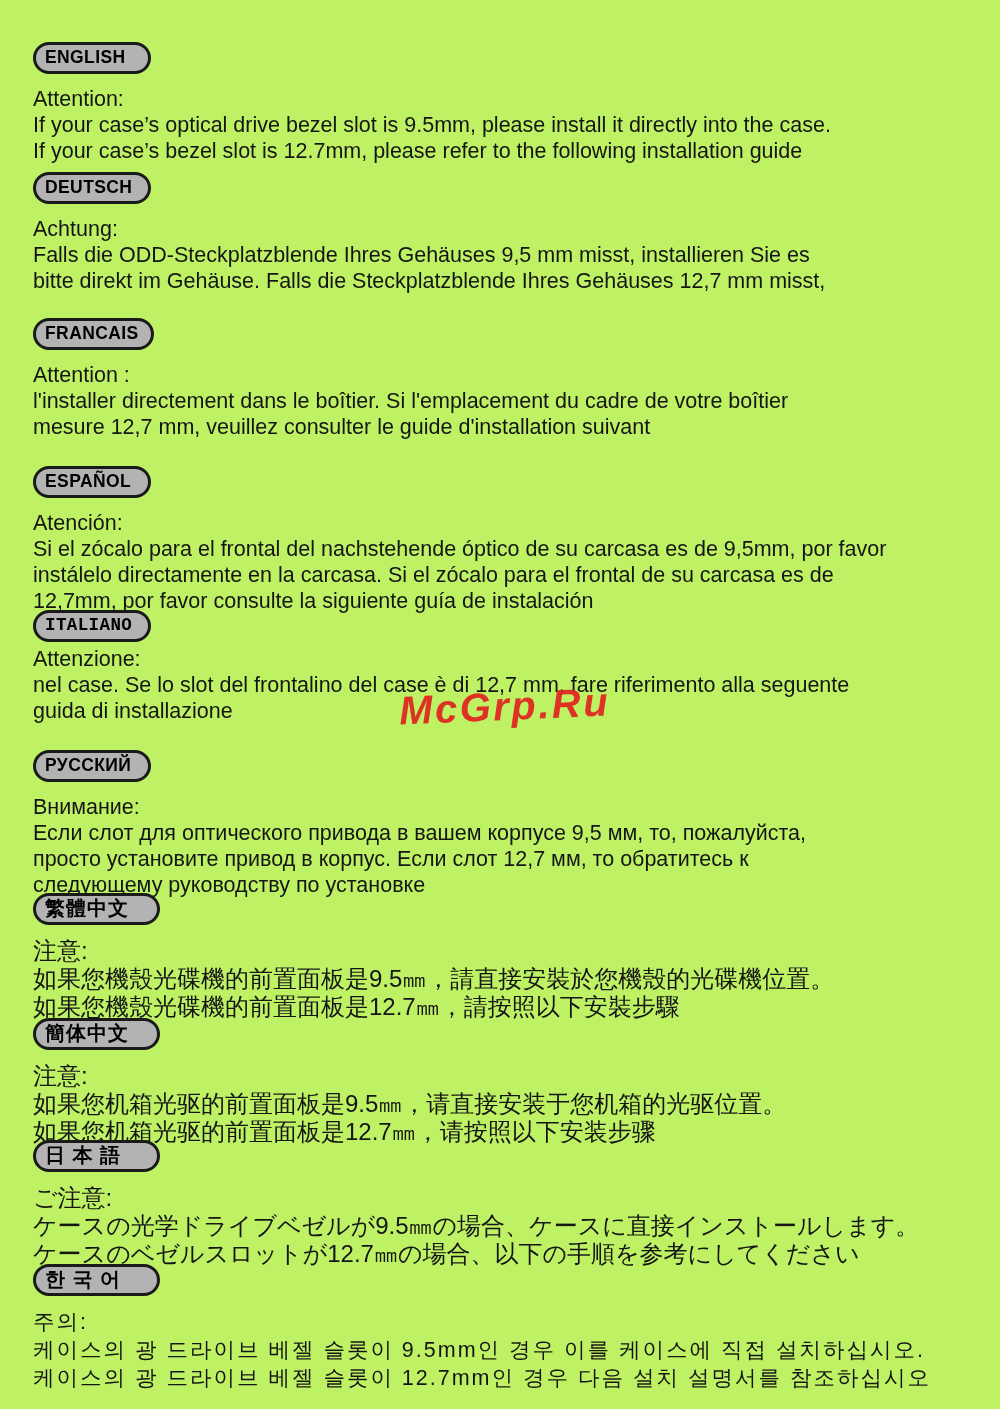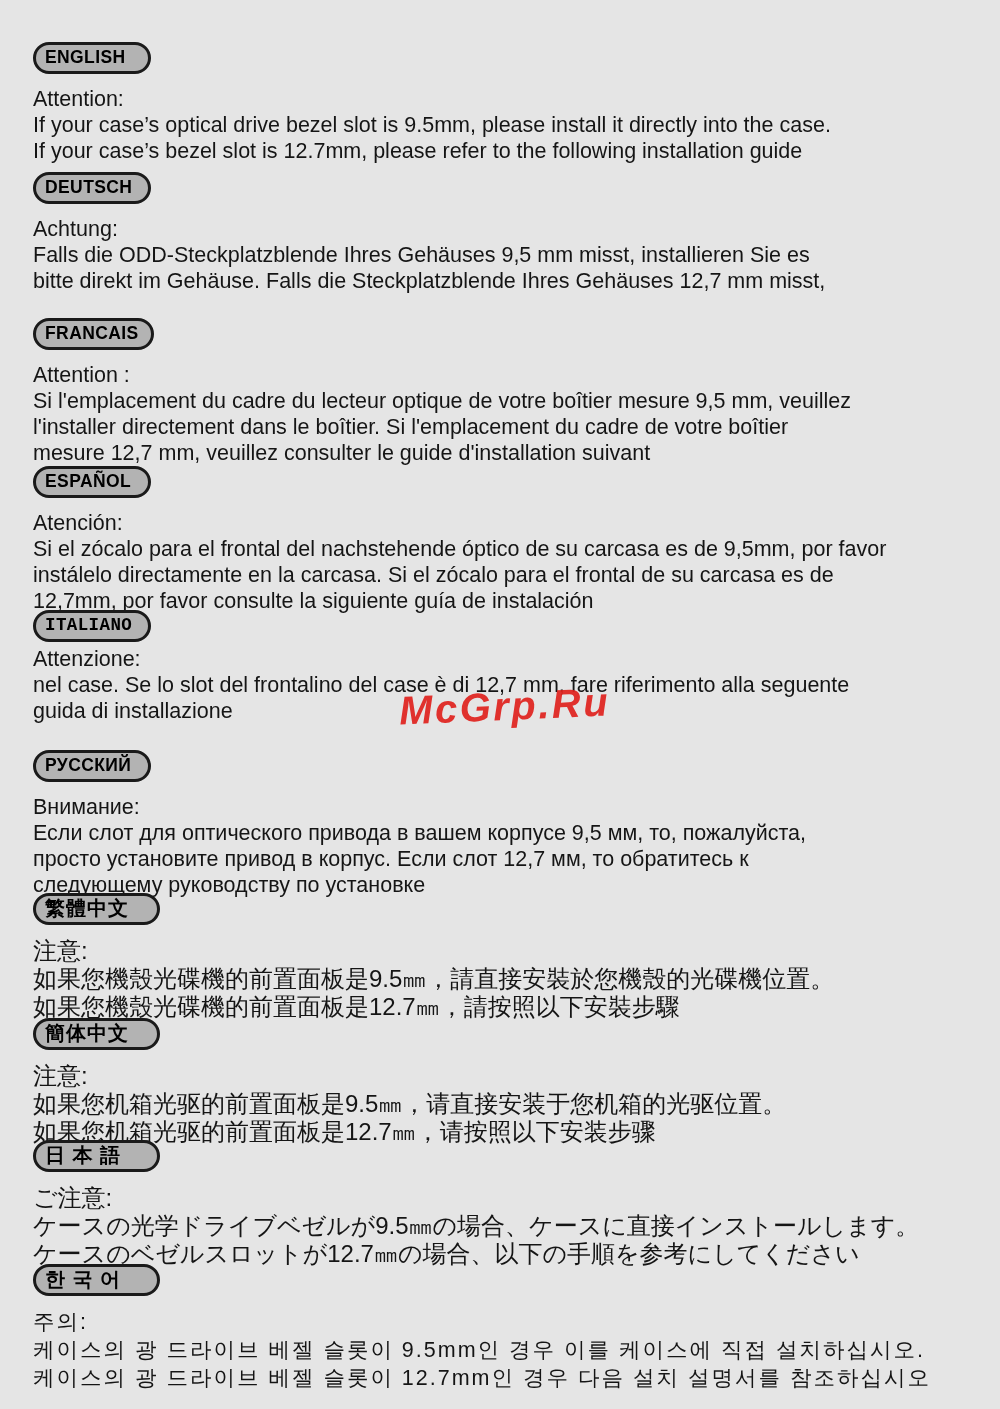--- a/index.html
+++ b/index.html
@@ -5,21 +5,21 @@
   * { margin: 0; padding: 0; box-sizing: border-box; }
   html, body { background: #ffffff; }
   body {
     width: 1000px; height: 1409px;
     font-family: "Liberation Sans", "DejaVu Sans", sans-serif;
     color: #151515;
   }
   .page {
     position: relative;
     width: 1000px; height: 1409px;
-    background: #e5e5e5;
+    background: #bef264;
     overflow: hidden;
   }
   .sec {
     position: absolute;
     left: 33px;
     right: 10px;
   }
   .badge {
     display: inline-block;
     min-width: 118px;
@@ -71,21 +71,20 @@
   <section class="sec latin" style="top:172px">
     <div class="badge">DEUTSCH</div>
     <div class="heading">Achtung:</div>
     <div class="line">Falls die ODD-Steckplatzblende Ihres Gehäuses 9,5 mm misst, installieren Sie es</div>
     <div class="line">bitte direkt im Gehäuse. Falls die Steckplatzblende Ihres Gehäuses 12,7 mm misst,</div>
   </section>
 
   <section class="sec latin" style="top:318px">
     <div class="badge">FRANCAIS</div>
     <div class="heading">Attention :</div>
-    <div class="line">Si l'emplacement du cadre du lecteur optique de votre boîtier mesure 9,5 mm, veuillez</div>
     <div class="line">l'installer directement dans le boîtier. Si l'emplacement du cadre de votre boîtier</div>
     <div class="line">mesure 12,7 mm, veuillez consulter le guide d'installation suivant</div>
   </section>
 
   <section class="sec latin" style="top:466px">
     <div class="badge">ESPAÑOL</div>
     <div class="heading">Atención:</div>
     <div class="line">Si el zócalo para el frontal del nachstehende óptico de su carcasa es de 9,5mm, por favor</div>
     <div class="line">instálelo directamente en la carcasa. Si el zócalo para el frontal de su carcasa es de</div>
     <div class="line">12,7mm, por favor consulte la siguiente guía de instalación</div>

